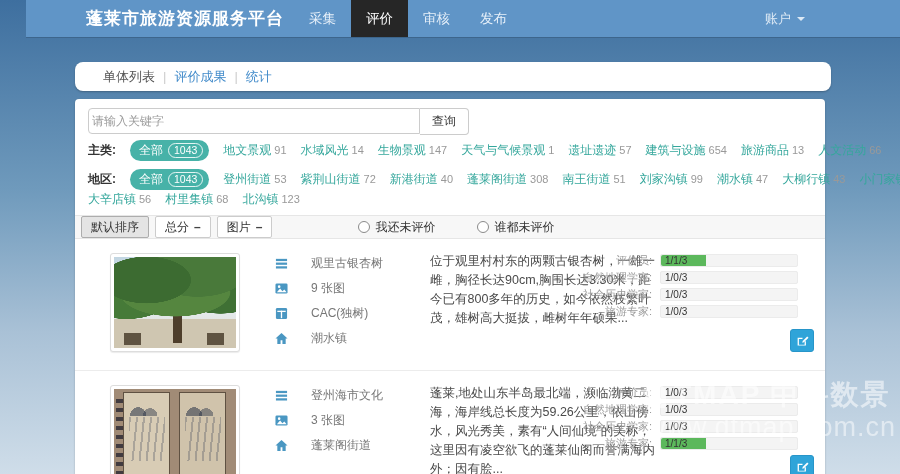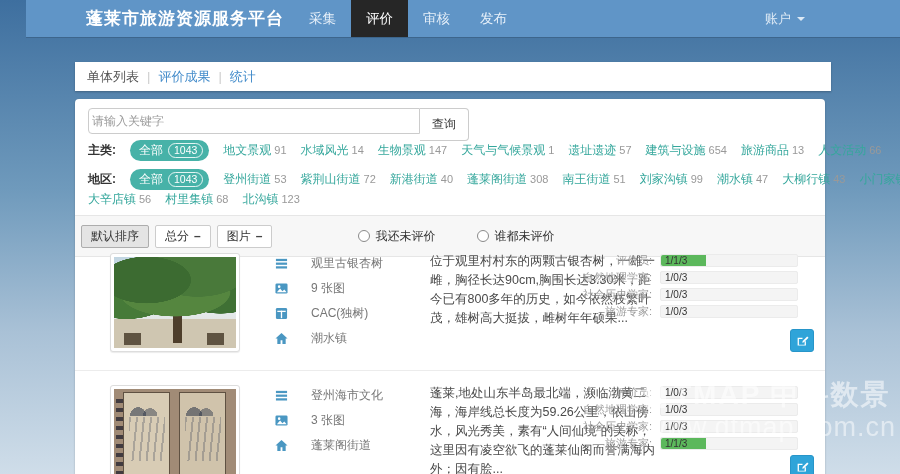--- a/index.html
+++ b/index.html
@@ -14,55 +14,55 @@
   .nav-items { display:flex; margin-left:10px; height:100%; }
   .nav-item { color:#e8f1fa; font-size:13.5px; padding:12px 15px; display:flex; align-items:center; cursor:pointer;font-family:Liberation Mono, monospace; }
   .nav-item.active { background:#262626; color:#fff; }
   .account { margin-left:auto; margin-right:95px; color:#dce9f5; font-size:13px;
              display:flex; align-items:center; gap:6px; cursor:pointer; }
   .caret { width:0; height:0; border-left:4px solid transparent; border-right:4px solid transparent;
            border-top:4px solid #dce9f5; }
 
   
   .tabs-card { position:absolute; left:75px; top:62px; width:756px; height:29px; background:#fff;
-               border-radius:0; box-shadow:0 1px 2px rgba(0,0,0,.25); display:flex; align-items:center;
-               padding:0 12px; font-size:13px; gap:8px; z-index:3; }
+               border-radius:8px; box-shadow:0 1px 2px rgba(0,0,0,.25); display:flex; align-items:center;
+               padding:0 28px; font-size:13px; gap:8px; z-index:3; }
   .tab-current { color:#555; }
   .tab-link { color:#428bca; cursor:pointer; }
   .tab-sep { color:#ccc; }
 
   .main-card { position:absolute; left:75px; top:99px; width:750px; height:382px; background:#fff;
                border-radius:4px; box-shadow:0 1px 2px rgba(0,0,0,.25); z-index:3; }
 
   
   .search-row { position:absolute; left:13px; top:9px; display:flex; }
   .search-input { width:332px; height:26px; border:1px solid #ccc; border-radius:4px 0 0 4px;
                   padding:0 3px; font-size:12px; color:#555; outline:none;
                   font-family:"Liberation Sans","DejaVu Sans",sans-serif; }
   .search-input::placeholder { color:#9b9b9b; }
-  .search-btn { height:33px; padding:0 12px; border:1px solid #ccc; border-left:none; background:#fff;
+  .search-btn { height:27px; padding:0 12px; border:1px solid #ccc; border-left:none; background:#fff;
                 border-radius:0 4px 4px 0; font-size:12px; color:#333; cursor:pointer;
                 font-family:"Liberation Sans","DejaVu Sans",sans-serif; }
 
   
   .filter-row { position:absolute; left:13px; display:flex; align-items:center; gap:14px; font-size:12px;
                 white-space:nowrap; }
   .row-category { top:41px; } .row-region1 { top:70px; } .row-region2 { top:92px; }
   .filter-label { font-weight:bold; color:#333; }
   .badge-all { background:#47b2a8; color:#fff; border-radius:12px; padding:2px 6px 2px 9px;
                display:flex; align-items:center; gap:5px; cursor:pointer; }
   .badge-count { border:1px solid rgba(255,255,255,.85); border-radius:9px; padding:0 5px;
                  font-size:10.5px; line-height:13px; }
   .filter-item { color:#35a79c; cursor:pointer; }
   .filter-count { color:#999; font-size:11px; margin-left:3px; }
 
   
-  .sort-bar { position:absolute; left:0; top:116px; width:100%; height:42px; background:#f7f7f7;
+  .sort-bar { position:absolute; left:0; top:116px; width:100%; height:24px; background:#f7f7f7;
               border-top:1px solid #e6e6e6; border-bottom:1px solid #e6e6e6;
-              display:flex; align-items:center; }
+              display:flex; }
   .sort-btn { font-size:12px; color:#333; border:1px solid #ccc; background:#fff; padding:2px 9px;
               margin-left:6px; border-radius:2px; cursor:pointer; display:flex; align-items:center; gap:5px;
               font-family:"Liberation Sans","DejaVu Sans",sans-serif; }
   .sort-btn.active { background:#e4e4e4; border-color:#adadad; }
   .sort-dash { font-weight:bold; color:#444; }
   .radio-group { margin-left:86px; display:flex; gap:42px; }
   .radio { display:flex; align-items:center; gap:5px; font-size:12px; color:#333; cursor:pointer; }
   .radio-circle { width:12px; height:12px; border:1px solid #8a8a8a; border-radius:50%; background:#fff; flex:none; }
 
   

